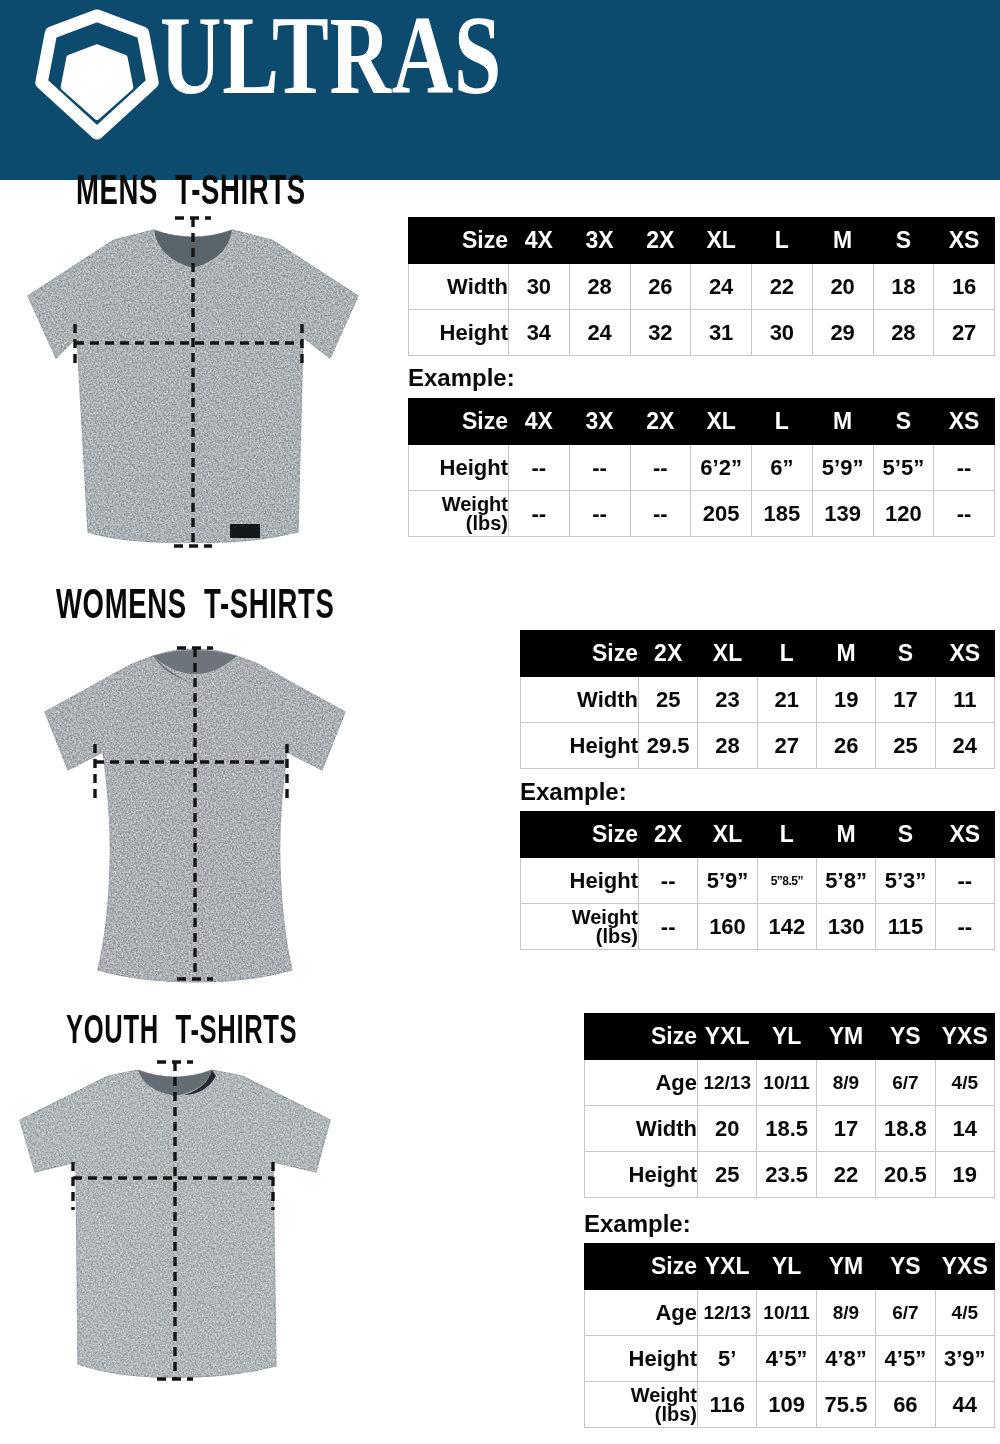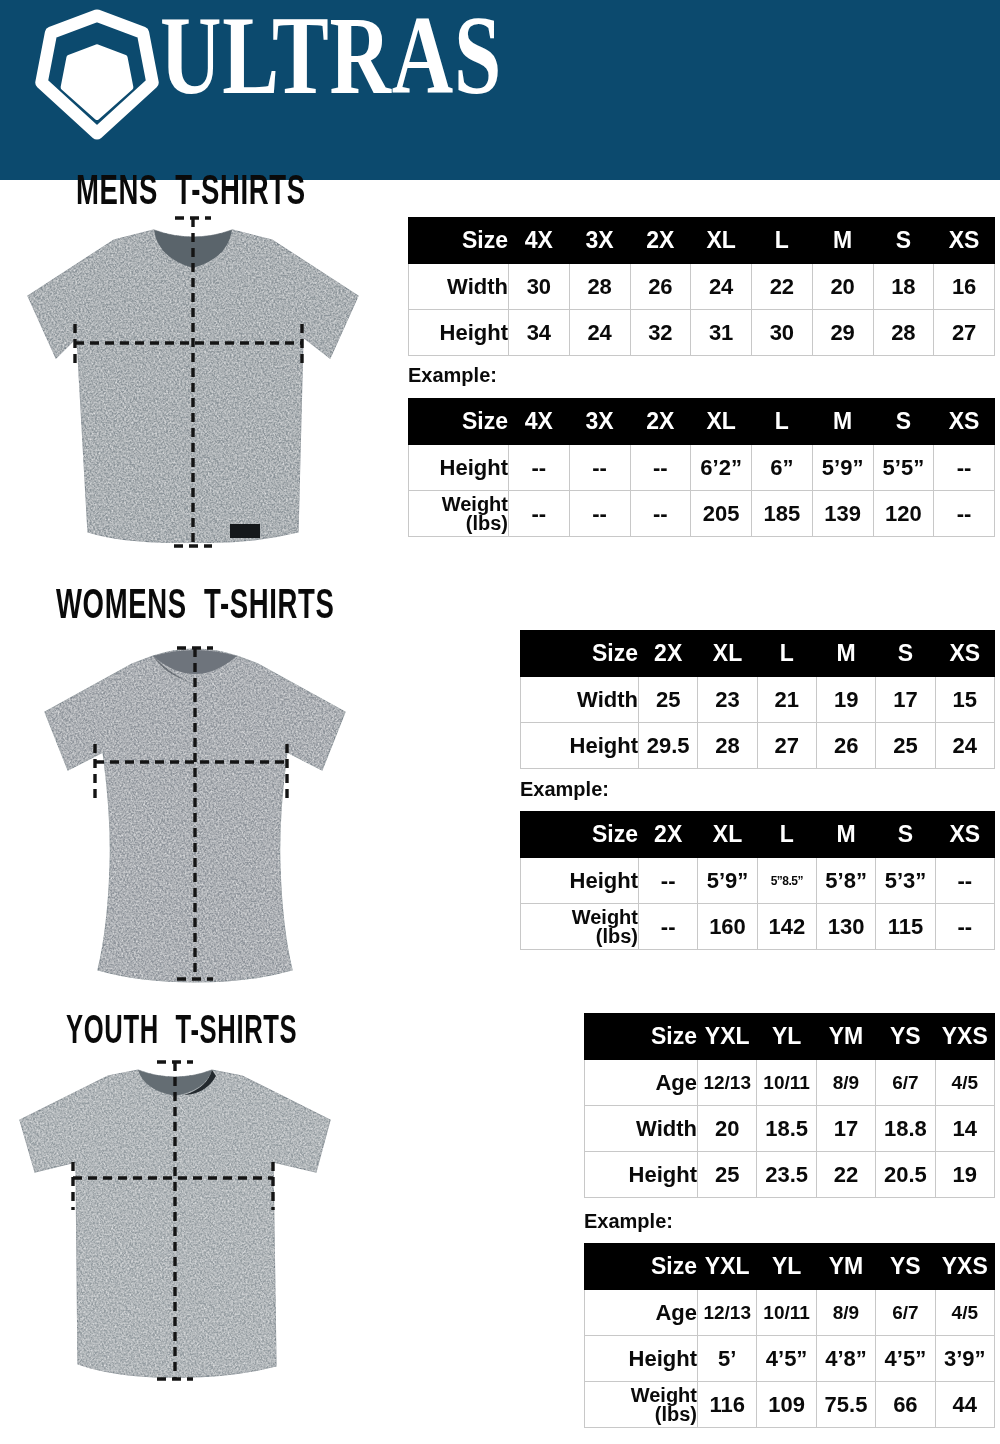--- a/index.html
+++ b/index.html
@@ -28,21 +28,21 @@
 
   
   .size-table{position:absolute;border-collapse:collapse;table-layout:fixed;background:#fff;}
   .size-table th{background:#000;color:#fff;border:1px solid #000;font-size:23px;}
   .size-table td{border:1px solid #c8c8c8;color:#0a0a0a;font-size:22px;background:#fff;}
   .size-table th,.size-table td{font-weight:bold;text-align:center;height:45px;padding:0;overflow:hidden;}
   .size-table .lbl{text-align:right;padding-left:15px;}
   .size-table td.mid{font-size:19px;}
   .size-table td.sm{font-size:12px;letter-spacing:-.5px;text-align:center;}
   .size-table td.two{font-size:20px;line-height:19px;}
-  .example{position:absolute;font-size:20px;font-weight:bold;color:#0a0a0a;}
+  .example{position:absolute;font-size:24px;font-weight:bold;color:#0a0a0a;}
 
   #mens-t1{left:408px;top:217px;width:587px;}
   #mens-ex{left:408px;top:364px;}
   #mens-t2{left:408px;top:398px;width:587px;}
   #wom-t1{left:520px;top:630px;width:475px;}
   #wom-ex{left:520px;top:778px;}
   #wom-t2{left:520px;top:811px;width:475px;}
   #yth-t1{left:584px;top:1013px;width:411px;}
   #yth-ex{left:584px;top:1210px;}
   #yth-t2{left:584px;top:1243px;width:411px;}
@@ -233,21 +233,21 @@
         </tr>
       </thead>
       <tbody>
         <tr>
           <td class="lbl">Width</td>
           <td>25</td>
           <td>23</td>
           <td>21</td>
           <td>19</td>
           <td>17</td>
-          <td>15</td>
+          <td>11</td>
         </tr>
         <tr>
           <td class="lbl">Height</td>
           <td>29.5</td>
           <td>28</td>
           <td>27</td>
           <td>26</td>
           <td>25</td>
           <td>24</td>
         </tr>

